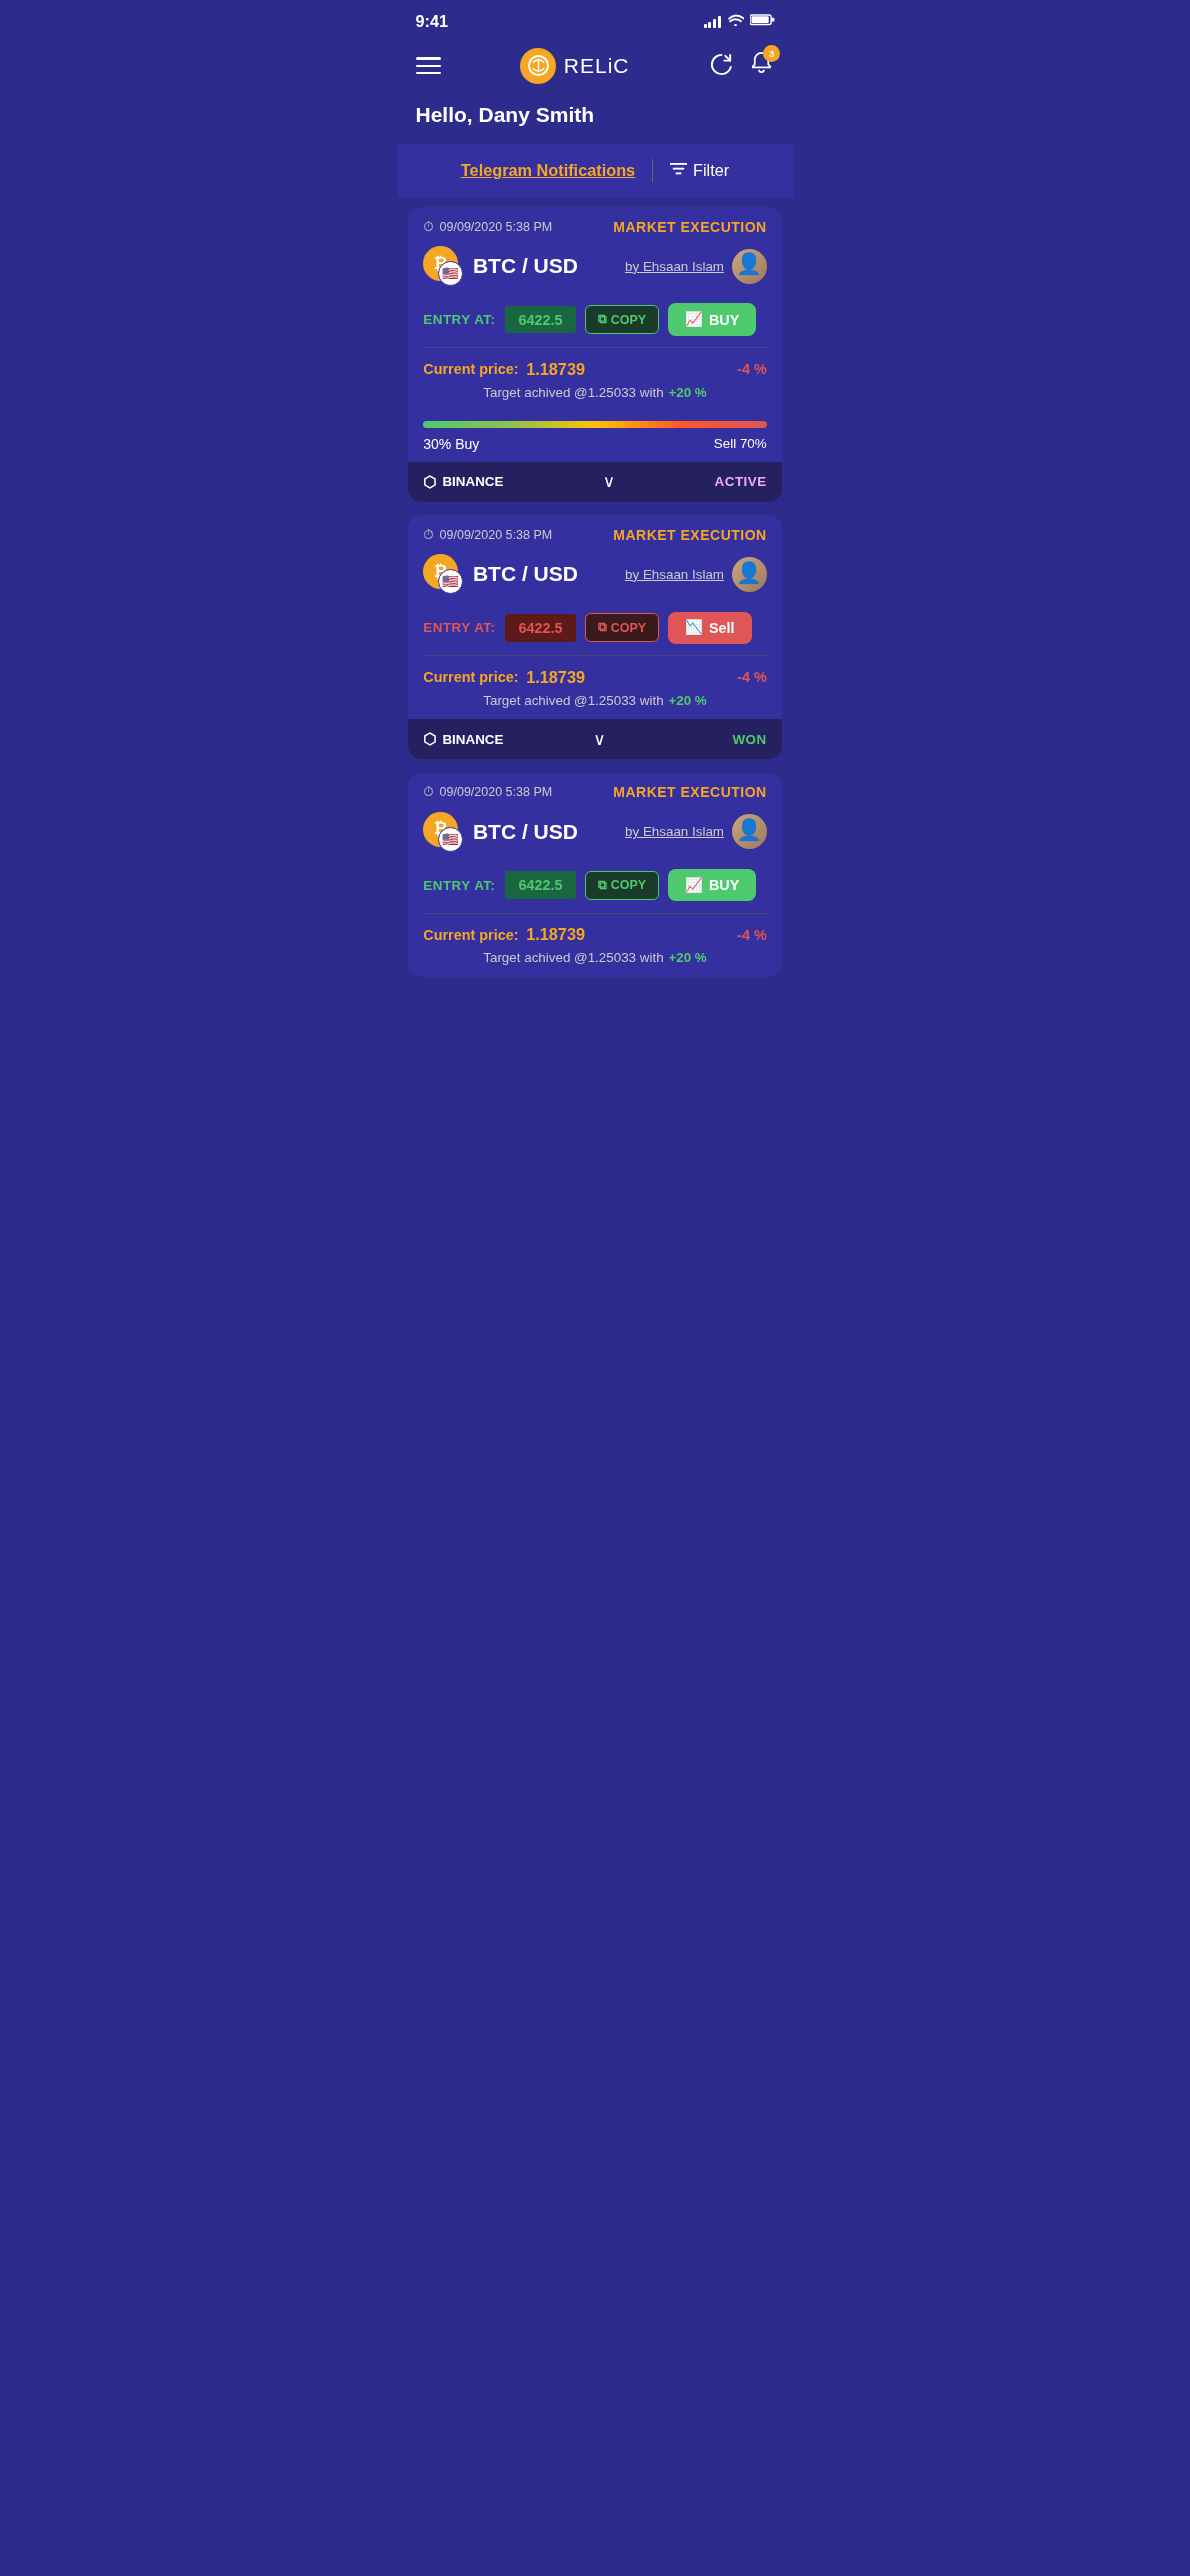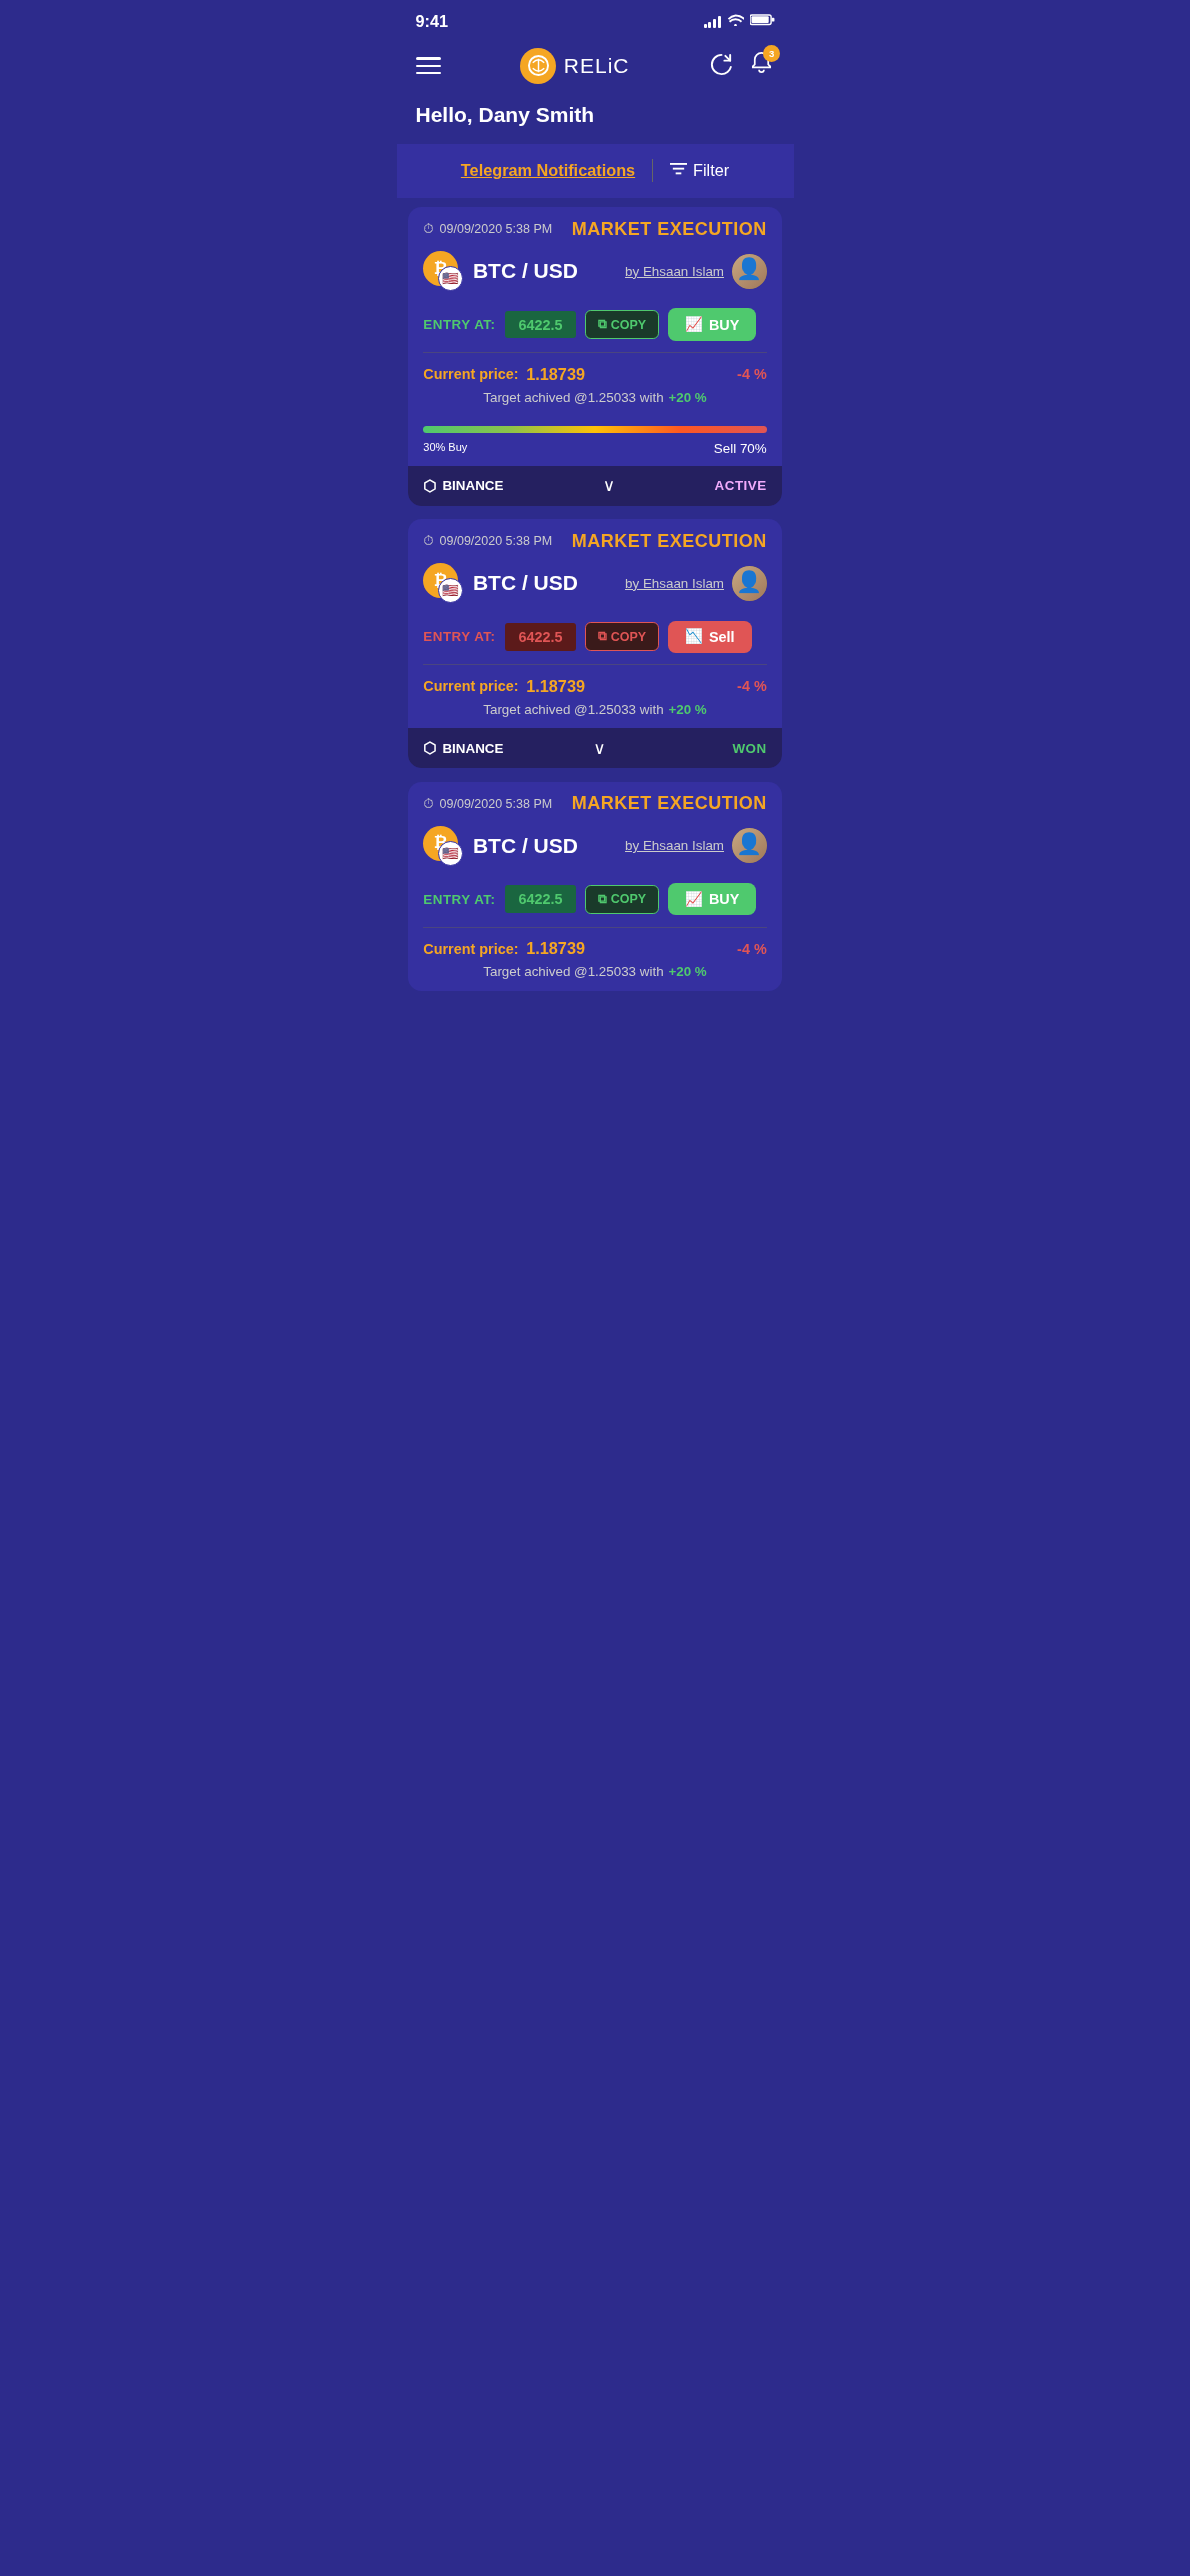--- a/index.html
+++ b/index.html
@@ -199,21 +199,21 @@
     .card-timestamp {
       display: flex;
       align-items: center;
       gap: 5.8px;
       color: #ccc;
       font-size: 12.5px;
     }
     .clock-icon { font-size: 13.4px; color: #ccc; }
     .execution-type {
       color: #f5a623;
-      font-size: 18px;
+      font-size: 14px;
       font-weight: 700;
       letter-spacing: 0.5px;
     }
 
     .card-pair-row {
       display: flex;
       justify-content: space-between;
       align-items: center;
       padding: 3.8px 15.3px 11.5px;
     }
@@ -412,21 +412,21 @@
     .progress-track {
       height: 7.7px;
       border-radius: 3.8px;
       background: linear-gradient(to right, #4fc96e 0%, #8bc34a 25%, #ffc107 50%, #ff5722 75%, #e05555 100%);
       margin-bottom: 7.7px;
     }
     .progress-labels {
       display: flex;
       justify-content: space-between;
     }
-    .buy-label { color: #fff; font-size: 11px; font-weight: 500; }
+    .buy-label { color: #fff; font-size: 14px; font-weight: 500; }
     .sell-label { color: #fff; font-size: 13.4px; font-weight: 500; }
 
     
     .card-footer {
       background: #252060;
       display: flex;
       align-items: center;
       justify-content: space-between;
       padding: 9.6px 15.3px;
     }

